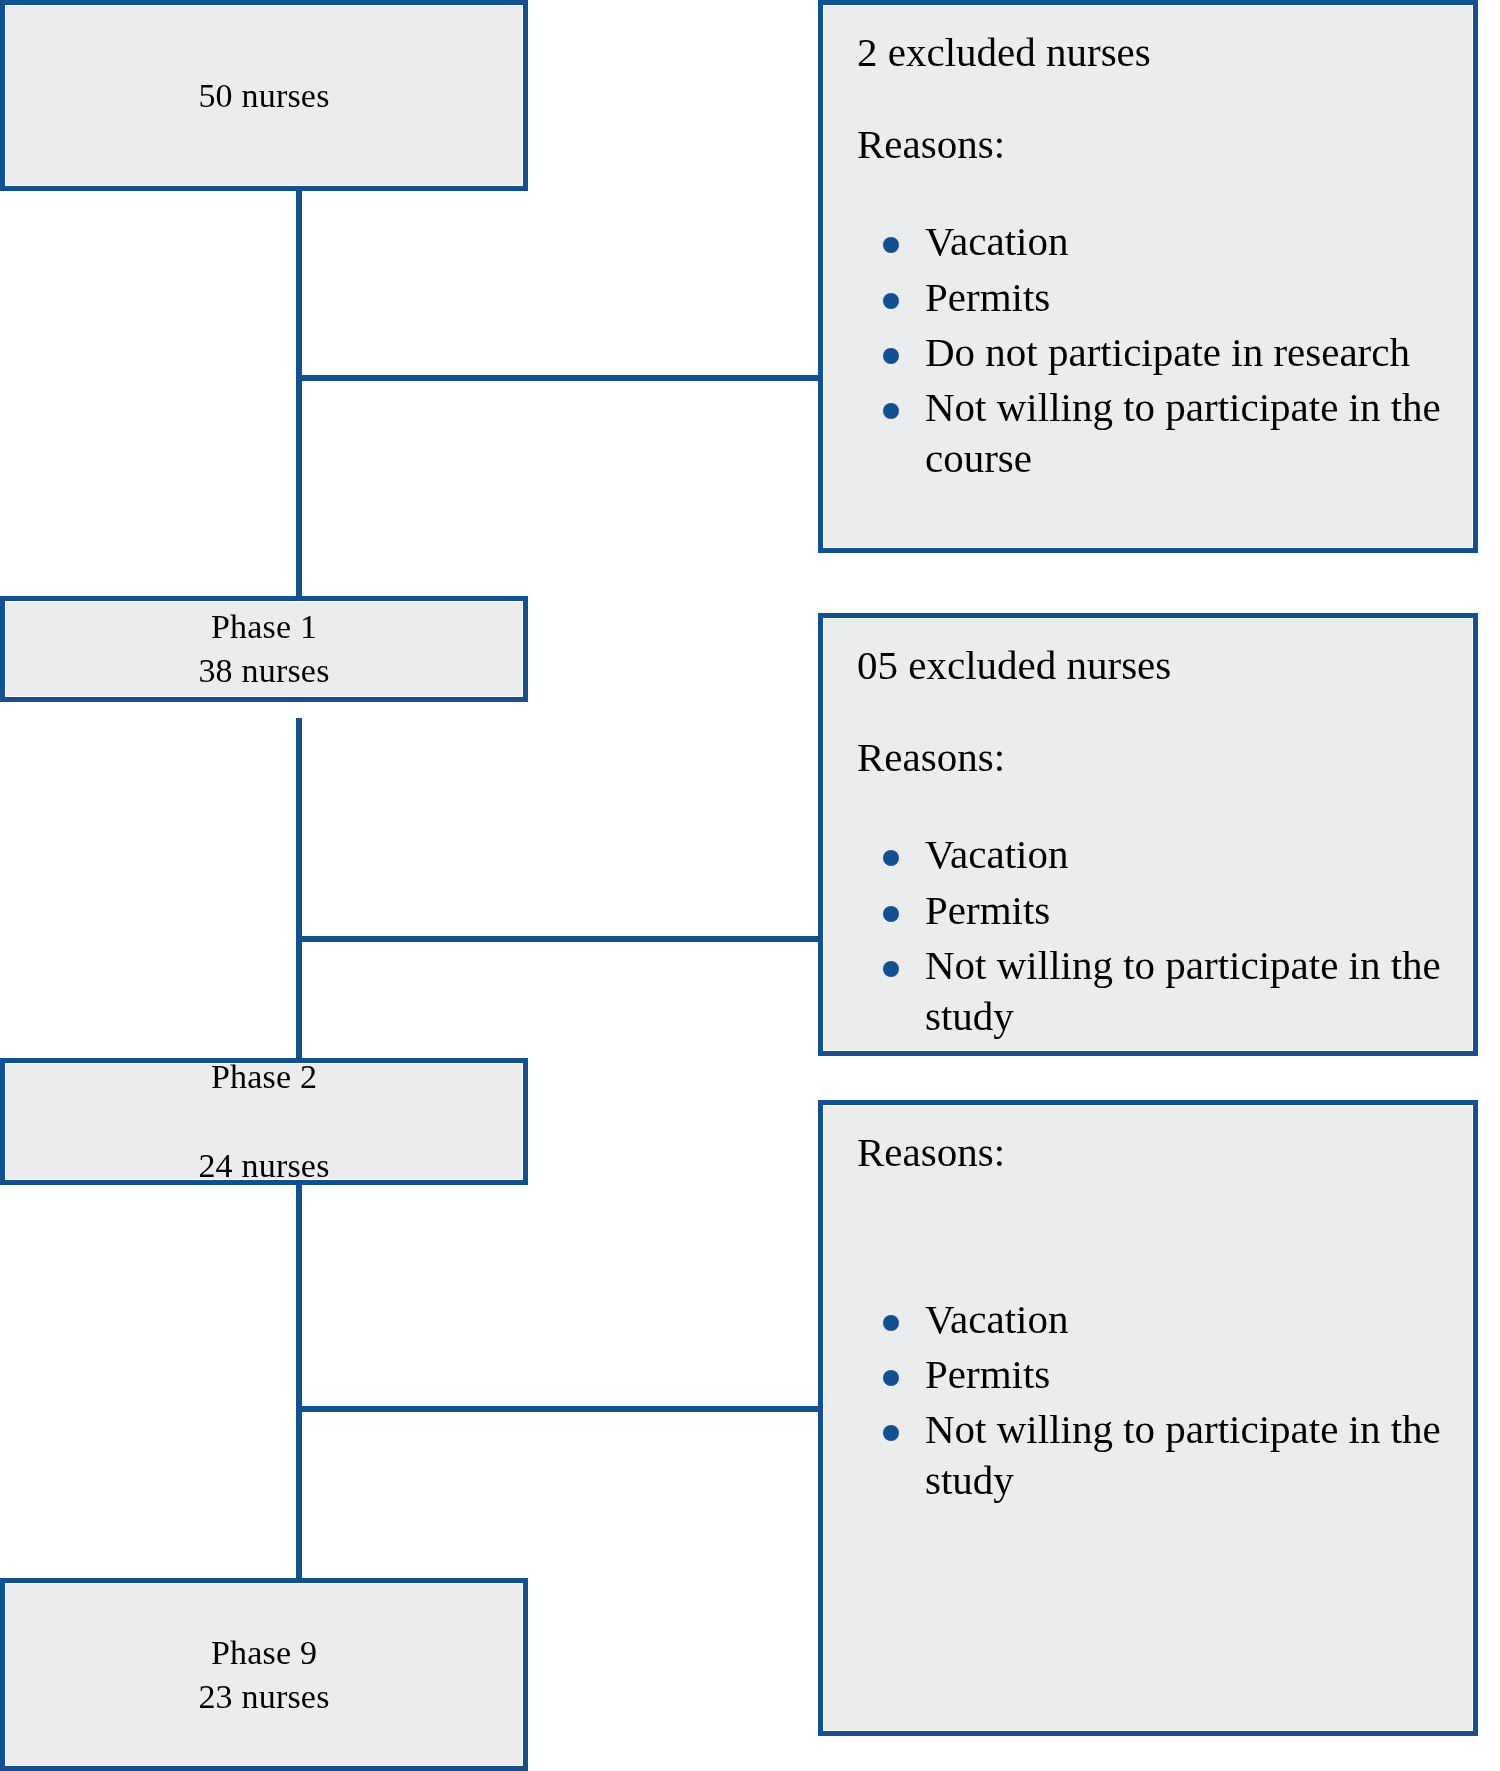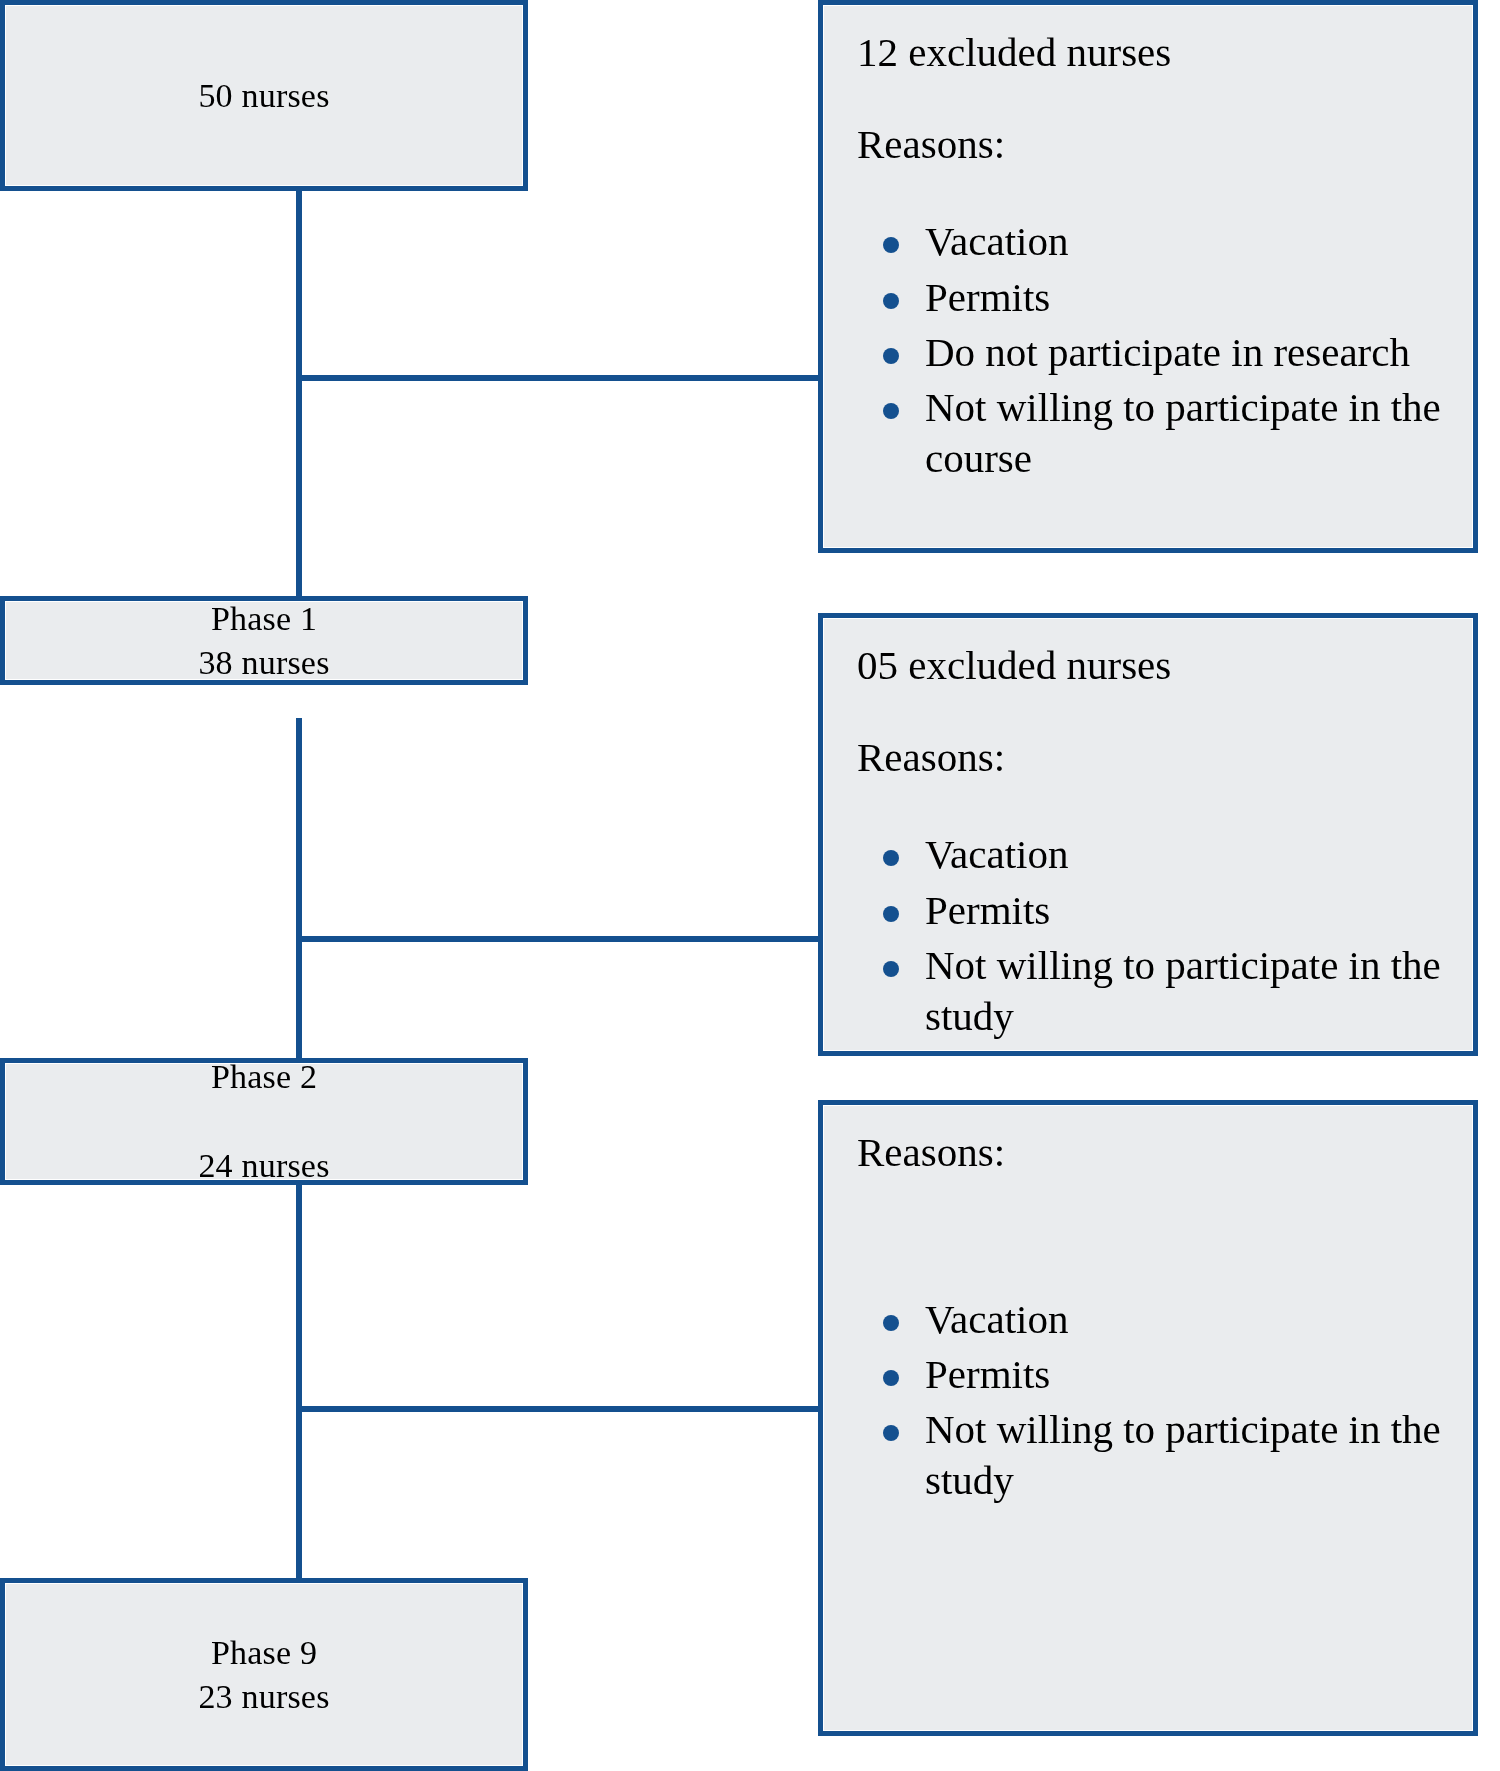--- a/index.html
+++ b/index.html
@@ -111,37 +111,37 @@
 
   <div class="conn conn-v" style="left:296px; top:1128px; height:455px;"></div>
 
   <div class="conn conn-h" style="left:296px; top:1406px; width:586px;"></div>
   <div class="arrow-head" style="left:876px; top:1390px;"></div>
 
   <div class="node-box phase-box" style="left:0px; top:0px; width:528px; height:191px;">
     <span class="phase-line">50 nurses</span>
   </div>
 
-  <div class="node-box phase-box" style="left:0px; top:596px; width:528px; height:89px;text-align:right;">
+  <div class="node-box phase-box" style="left:0px; top:596px; width:528px; height:106px;text-align:right;">
     <span class="phase-line">Phase 1</span>
     <span class="phase-line">38 nurses</span>
   </div>
 
   <div class="node-box phase-box" style="left:0px; top:1058px; width:528px; height:127px;gap:45px;">
     <span class="phase-line">Phase 2</span>
     <span class="phase-line">24 nurses</span>
   </div>
 
   <div class="node-box phase-box" style="left:0px; top:1578px; width:528px; height:193px;">
     <span class="phase-line">Phase 9</span>
     <span class="phase-line">23 nurses</span>
   </div>
 
   <div class="node-box excluded-box" style="left:818px; top:0px; width:660px; height:553px;">
-    <span class="excluded-title">12 excluded nurses</span>
+    <span class="excluded-title">2 excluded nurses</span>
     <span class="excluded-reasons-label">Reasons:</span>
     <ul class="reason-list">
       <li class="reason-item">
         <span class="reason-bullet"></span>
         <span>Vacation</span>
       </li>
       <li class="reason-item">
         <span class="reason-bullet"></span>
         <span>Permits</span>
       </li>

